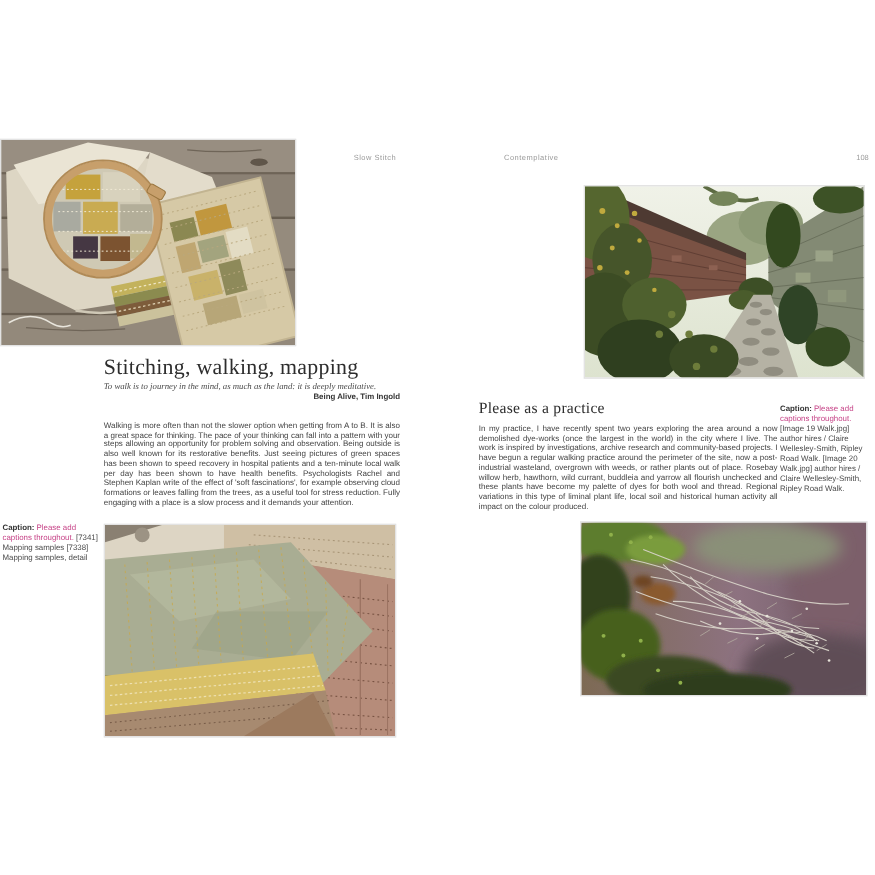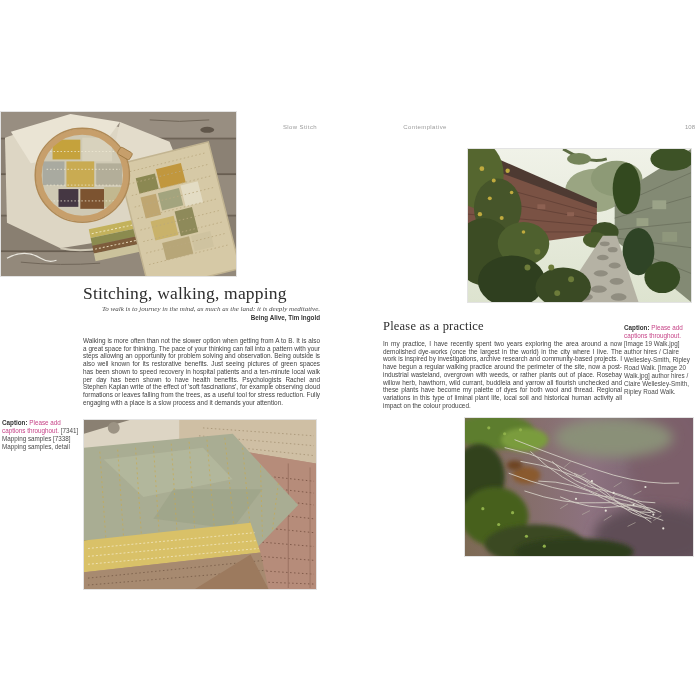--- a/index.html
+++ b/index.html
@@ -6,21 +6,21 @@
   #canvas{position:relative;width:700px;height:700px;background:#ffffff;overflow:hidden;
           font-family:"Liberation Sans",sans-serif;color:#3d3d3d;}
   .abs{position:absolute;}
   
   .runhead{font-size:6px;letter-spacing:.4px;color:#9b9b9b;text-align:center;}
   .pagenum{font-size:6px;color:#9b9b9b;text-align:right;}
   
   .h-left{font-family:"Liberation Serif",serif;font-weight:400;font-size:17.5px;color:#2d2d2d;letter-spacing:.2px;}
   .h-right{font-family:"Liberation Serif",serif;font-weight:400;font-size:12.5px;color:#2d2d2d;letter-spacing:.2px;}
   
-  .quote{font-family:"Liberation Serif",serif;font-style:italic;font-size:7px;color:#4a4a4a;text-align:right;}
+  .quote{font-family:"Liberation Serif",serif;font-style:italic;font-size:7px;color:#4a4a4a;text-align:left;}
   .quote-attr{font-size:6.3px;font-weight:bold;color:#333;text-align:right;}
   
   .body-copy{font-size:6.4px;line-height:7.7px;text-align:justify;color:#424242;}
   
   .caption{font-size:6.3px;line-height:8px;color:#4a4a4a;}
   .caption .cap-label{font-weight:bold;color:#333;}
   .caption .cap-note{color:#c64387;}
   
   .photo{border:1px solid #e3e3e3;box-sizing:border-box;overflow:hidden;background:#eee;}
   .photo svg{display:block;width:100%;height:100%;}

